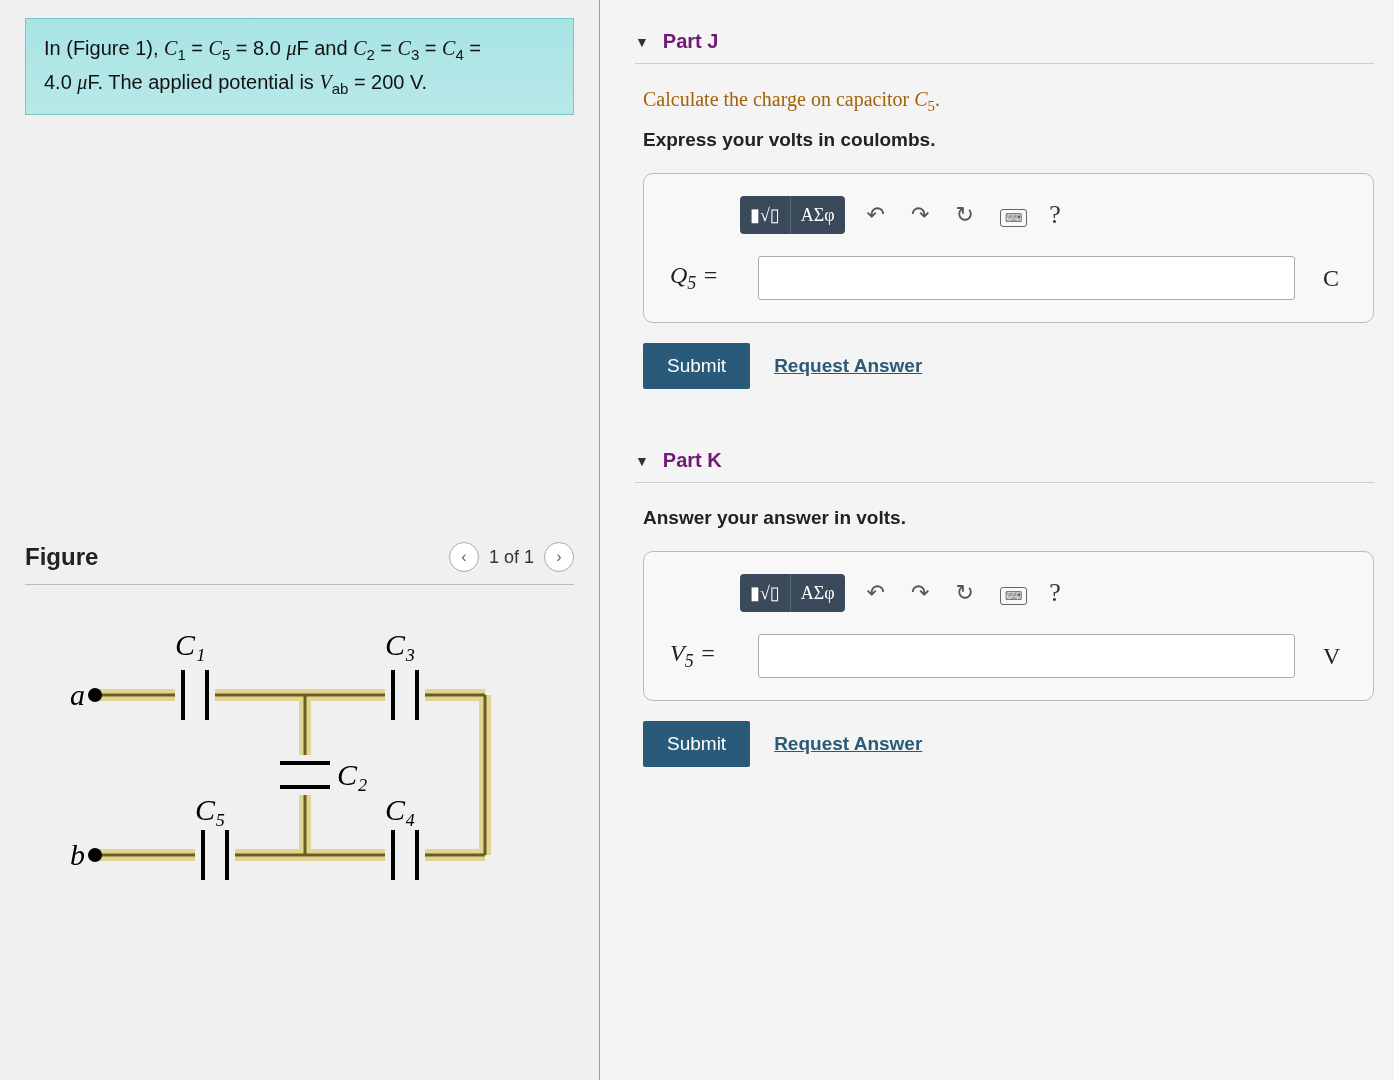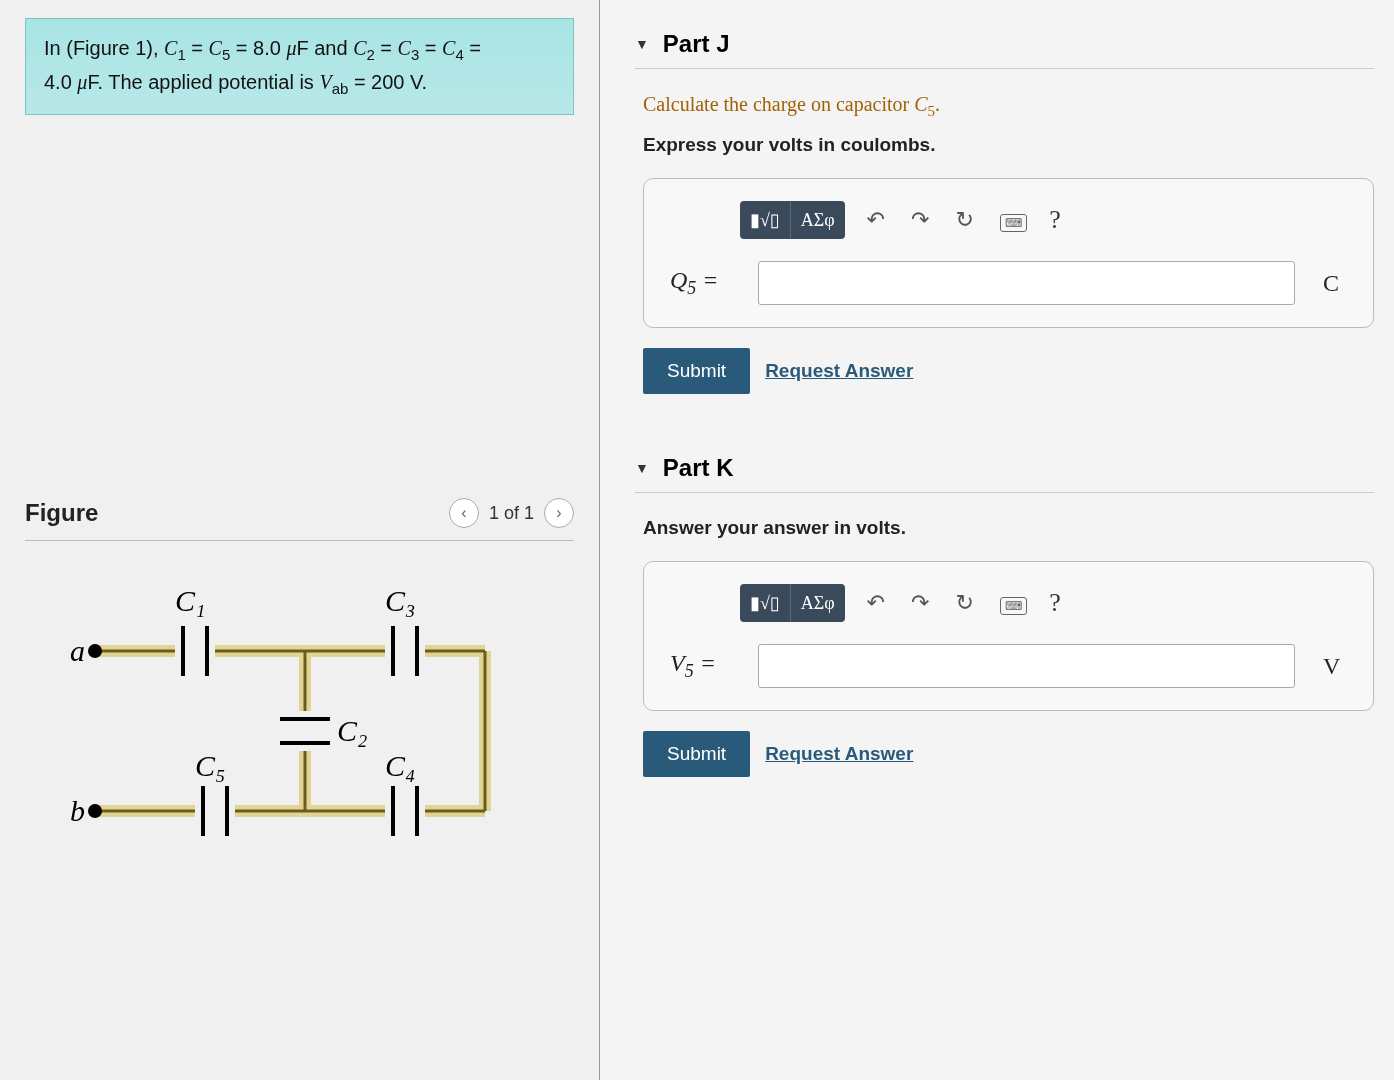--- a/index.html
+++ b/index.html
@@ -29,21 +29,21 @@
       padding: 14px 18px;
       font-size: 20px;
       line-height: 1.5;
       margin-bottom: 5px;
       color: #111;
     }
     .problem-text i { font-style: italic; font-family: 'Times New Roman', serif; }
     .sub { font-size: 0.75em; vertical-align: sub; }
     .figure-section {
       position: absolute;
-      top: 498px;
+      top: 542px;
       left: 25px;
       right: 25px;
     }
     .figure-header {
       display: flex;
       justify-content: space-between;
       align-items: center;
       padding-bottom: 12px;
       border-bottom: 1px solid #bbb;
       margin-bottom: 40px;
@@ -78,21 +78,21 @@
       align-items: center;
       gap: 14px;
       padding: 10px 0;
       border-bottom: 1px solid #ccc;
       margin-bottom: 24px;
     }
     .part-caret {
       font-size: 14px; color: #333;
     }
     .part-title {
-      font-size: 24px; font-weight: bold; color: #000000;
+      font-size: 20px; font-weight: bold; color: #701a75;
     }
     .part-body { padding-left: 8px; }
     .prompt {
       font-size: 20px; color: #a16207; margin-bottom: 14px;
       font-family: 'Times New Roman', serif;
     }
     .prompt .ital { font-style: italic; }
     .instruct {
       font-size: 19px; font-weight: bold; color: #222; margin-bottom: 22px;
     }
@@ -164,21 +164,21 @@
     }
     .unit {
       font-family: 'Times New Roman', serif;
       font-size: 24px;
       color: #222;
       min-width: 24px;
     }
     .action-row {
       display: flex;
       align-items: center;
-      gap: 15px;
+      gap: 24px;
     }
     .submit-btn {
       background: #2a5a7a;
       color: #fff;
       border: none;
       padding: 12px 24px;
       font-size: 19px;
       cursor: pointer;
       border-radius: 2px;
     }

